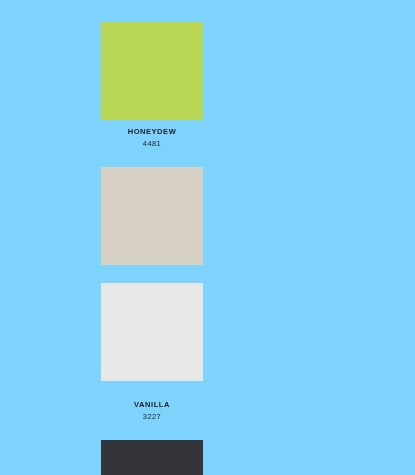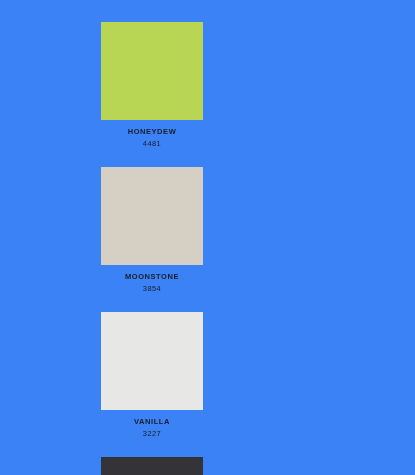--- a/index.html
+++ b/index.html
@@ -10,21 +10,21 @@
     width: 415px;
     height: 475px;
     background: #ffffff;
     font-family: "Liberation Sans", sans-serif;
     overflow: hidden;
   }
   #palette-board {
     position: relative;
     width: 415px;
     height: 475px;
-    background: #3b82f6;
+    background: #7dd3fc;
   }
   .swatch-grid {
     position: absolute;
     left: 101px;
     top: 22px;
     width: 219px;
     display: flex;
     flex-wrap: wrap;
     column-gap: 22px;
     row-gap: 18px;
@@ -72,30 +72,26 @@
     <div class="swatch-cell">
       <span class="swatch-chip" style="background:#b8d553;"></span>
       <span class="swatch-caption">
         <span class="swatch-name" style="color: rgb(29, 29, 38);">HONEYDEW</span>
         <span class="swatch-code" style="color: rgb(29, 29, 38);">4481</span>
       </span>
     </div>
 
     <div class="swatch-cell">
       <span class="swatch-chip" style="background:#d6cfc3;"></span>
-      <span class="swatch-caption">
-        <span class="swatch-name" style="color: rgb(29, 29, 38);">MOONSTONE</span>
-        <span class="swatch-code" style="color: rgb(29, 29, 38);">3854</span>
-      </span>
     </div>
 
     <div class="swatch-cell">
       <span class="swatch-chip" style="background:#e7e7e5;"></span>
       <span class="swatch-caption">
-        <span class="swatch-name" style="color: rgb(29, 29, 38);">VANILLA</span>
+        <span class="swatch-name" style="color: rgb(29, 29, 38); margin-top: 12px;">VANILLA</span>
         <span class="swatch-code" style="color: rgb(29, 29, 38);">3227</span>
       </span>
     </div>
 
     <div class="swatch-cell">
       <span class="swatch-chip" style="background:#333338;"></span>
 
     </div>
 
   </div>

